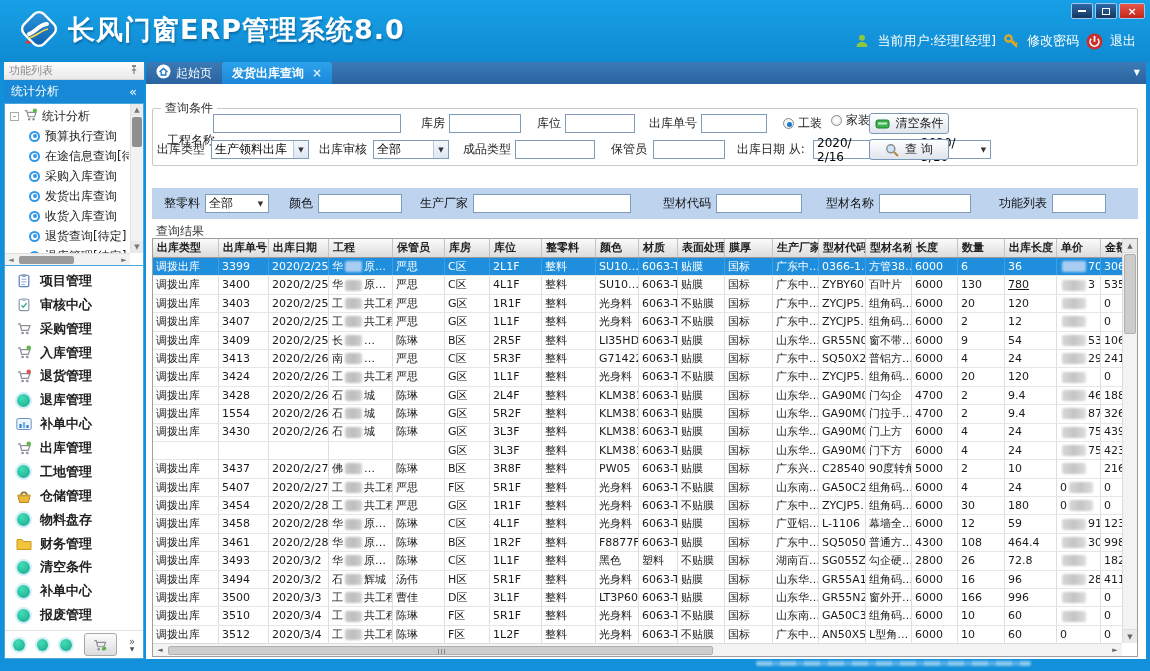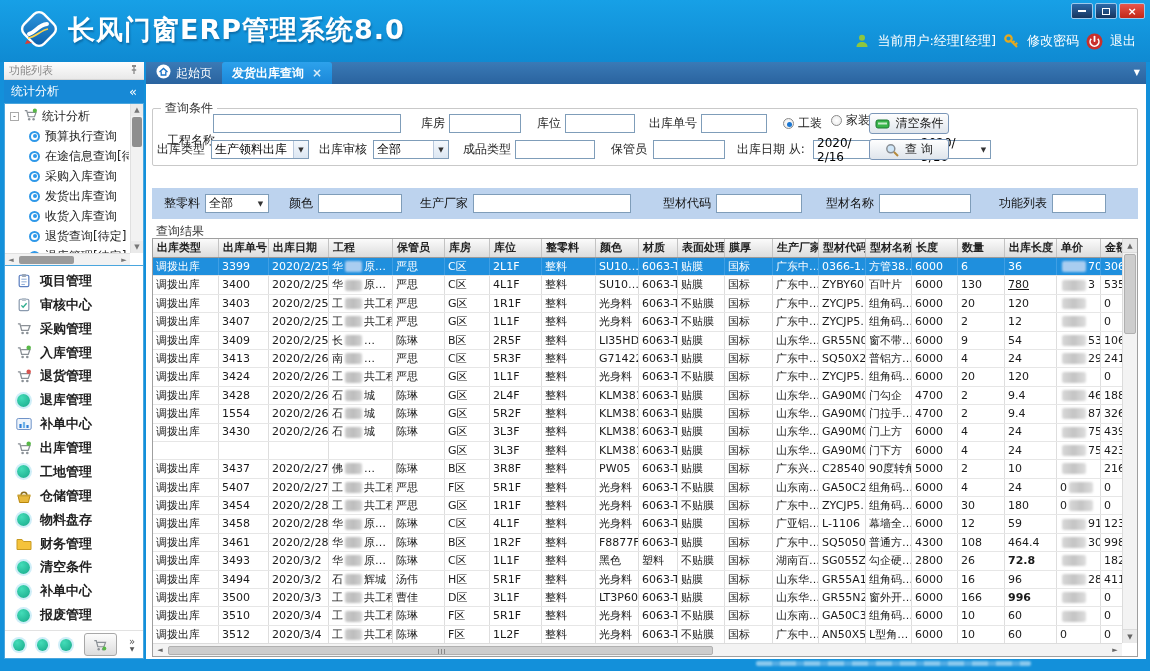--- a/index.html
+++ b/index.html
@@ -1030,21 +1030,21 @@
                   <div class="td" style="width: 54px;">整料</div>
                   <div class="td" style="width: 43px;">黑色</div>
                   <div class="td" style="width: 39px;">塑料</div>
                   <div class="td" style="width: 47px;">不贴膜</div>
                   <div class="td" style="width: 48px;">国标</div>
                   <div class="td" style="width: 46px;">湖南百…</div>
                   <div class="td" style="width: 47px;">SG055Z</div>
                   <div class="td" style="width: 46px;">勾企硬…</div>
                   <div class="td" style="width: 46px;">2800</div>
                   <div class="td" style="width: 47px;">26</div>
-                  <div class="td" style="width: 52px; font-weight: bold;">72.8</div>
+                  <div class="td" style="width: 52px;">72.8</div>
                   <div class="td" style="width: 44px;">
                     <span></span>
                     <span class="blurblk price"></span>
                     <span></span>
                   </div>
                   <div class="td" style="width: 40px;">182</div>
                 </div>
                 <div class="trow">
                   <div class="td" style="width: 66px;">调拨出库</div>
                   <div class="td" style="width: 50px;">3494</div>
@@ -1090,21 +1090,21 @@
                   <div class="td" style="width: 54px;">整料</div>
                   <div class="td" style="width: 43px;">LT3P60</div>
                   <div class="td" style="width: 39px;">6063-T5</div>
                   <div class="td" style="width: 47px;">贴膜</div>
                   <div class="td" style="width: 48px;">国标</div>
                   <div class="td" style="width: 46px;">山东华…</div>
                   <div class="td" style="width: 47px;">GR55N26</div>
                   <div class="td" style="width: 46px;">窗外开…</div>
                   <div class="td" style="width: 46px;">6000</div>
                   <div class="td" style="width: 47px;">166</div>
-                  <div class="td" style="width: 52px; font-weight: bold;">996</div>
+                  <div class="td" style="width: 52px;">996</div>
                   <div class="td" style="width: 44px;">
                     <span></span>
                     <span class="blurblk price"></span>
                     <span></span>
                   </div>
                   <div class="td" style="width: 40px;">0</div>
                 </div>
                 <div class="trow">
                   <div class="td" style="width: 66px;">调拨出库</div>
                   <div class="td" style="width: 50px;">3510</div>

